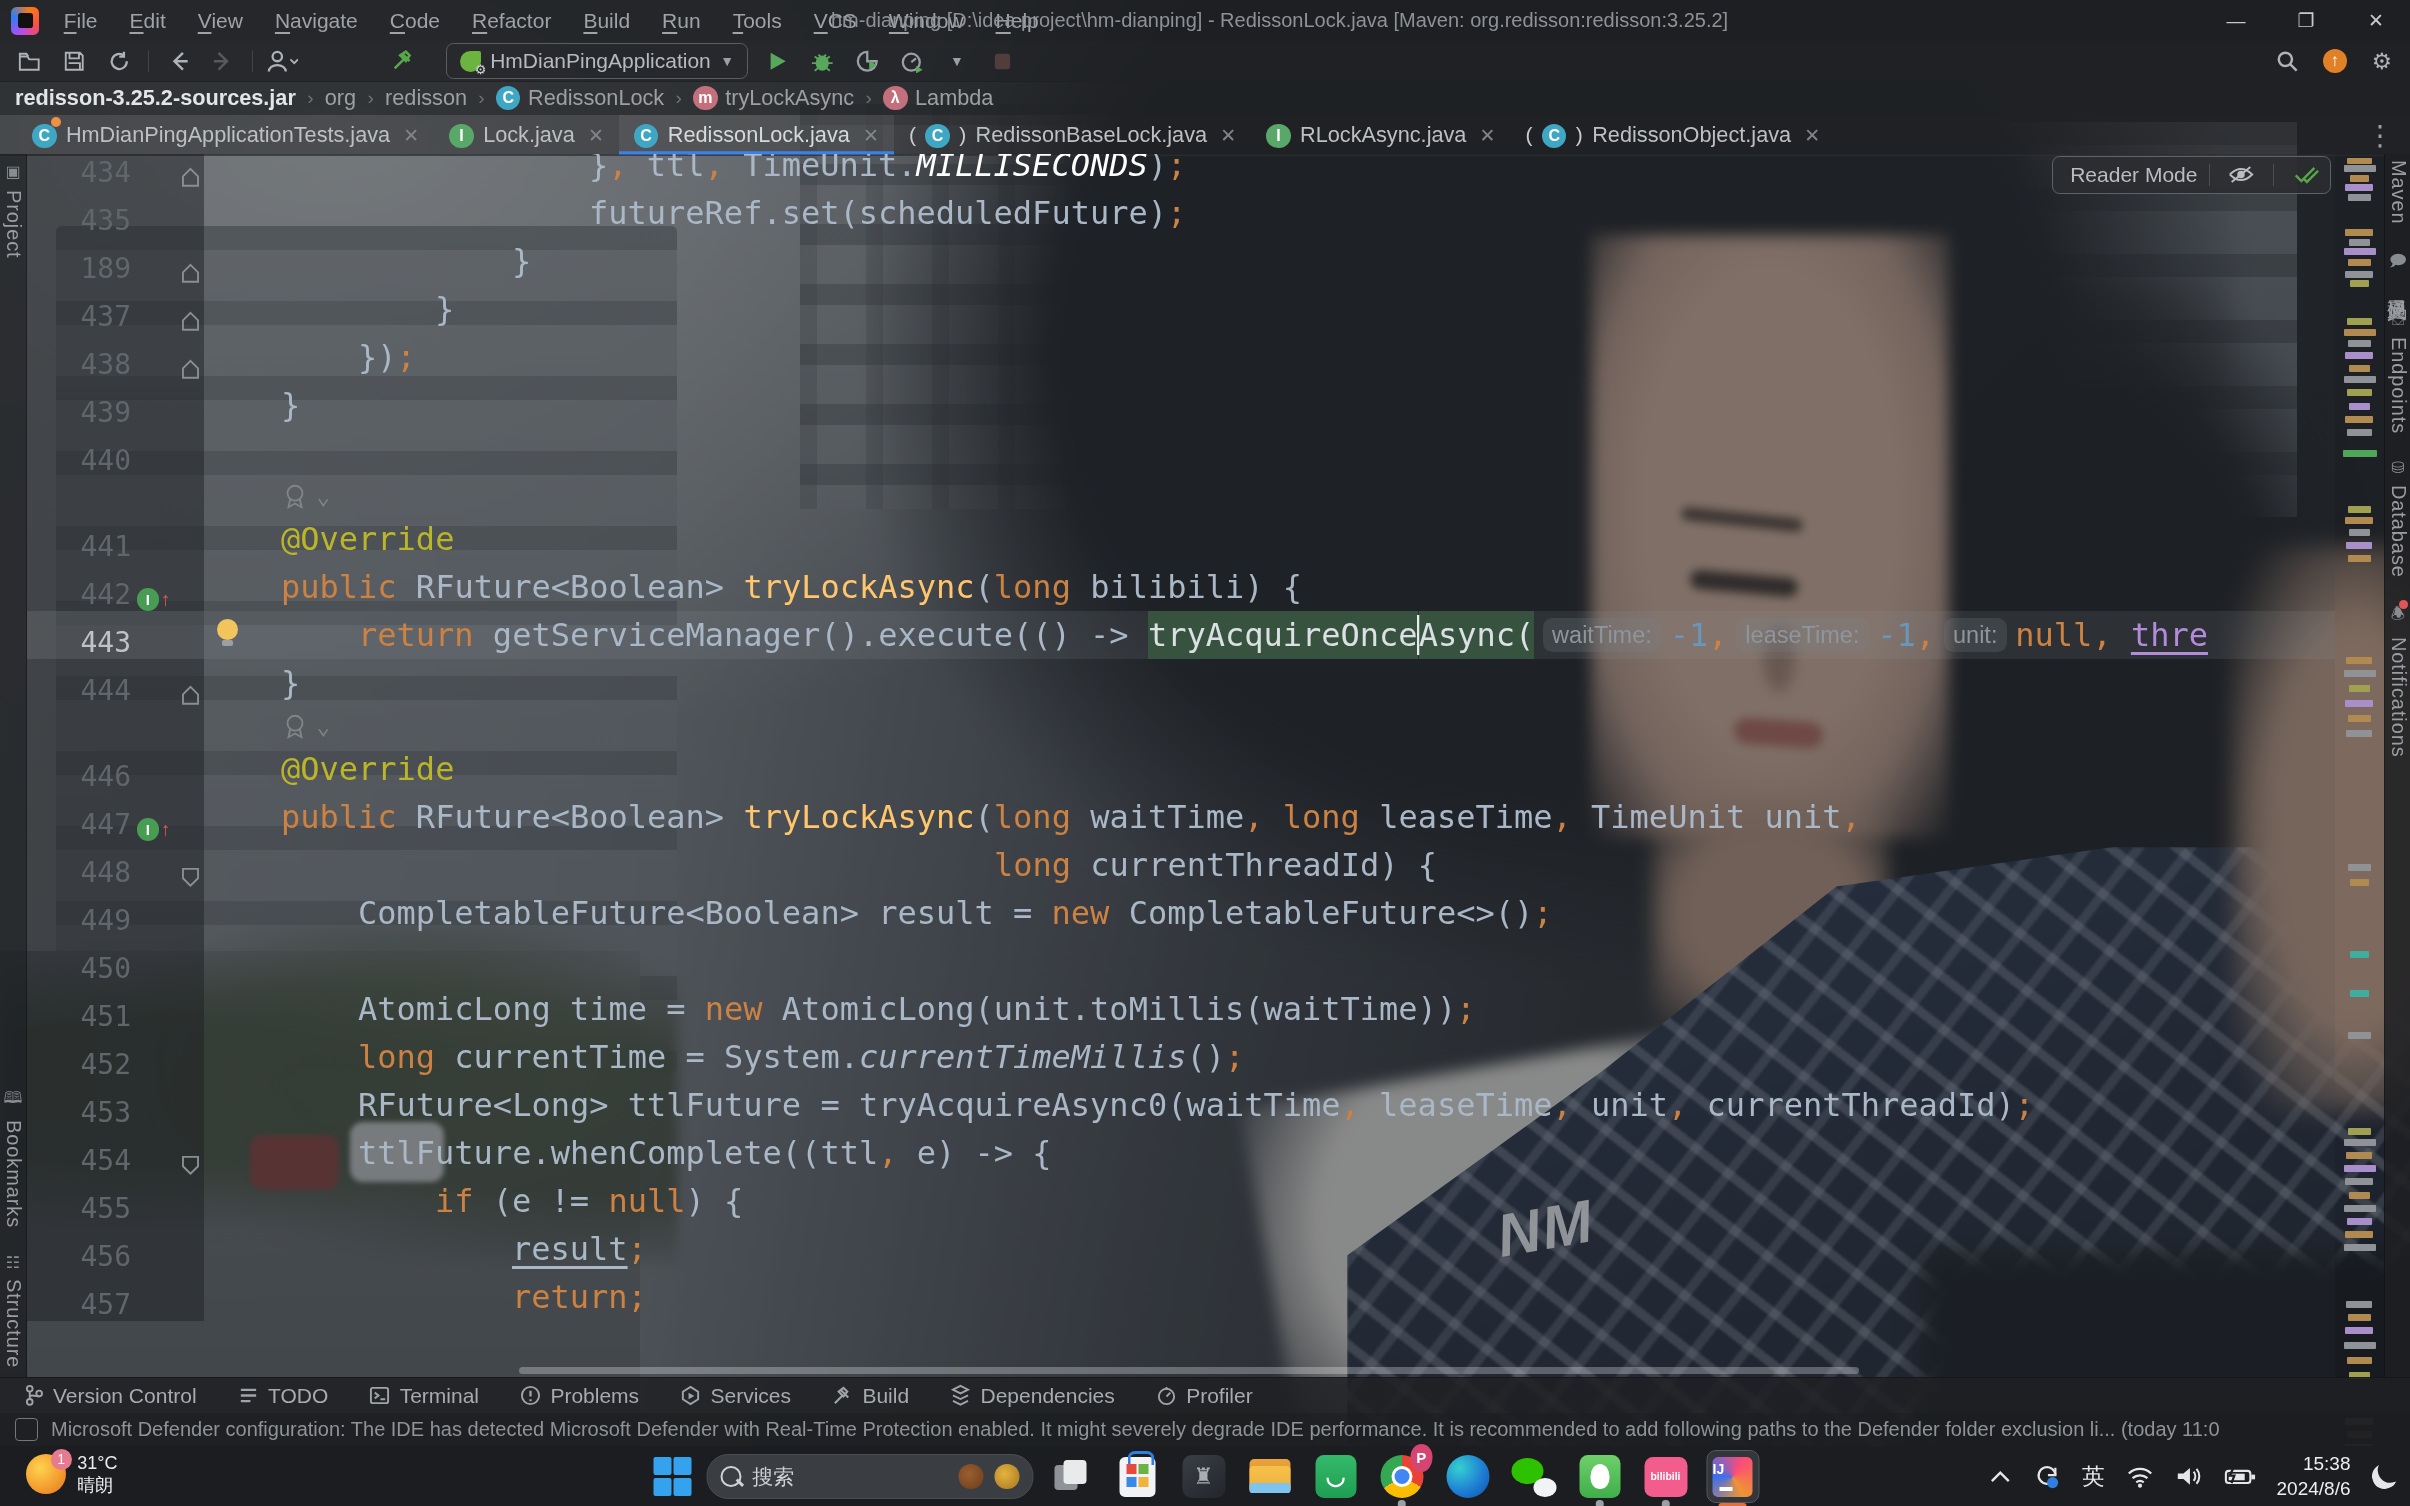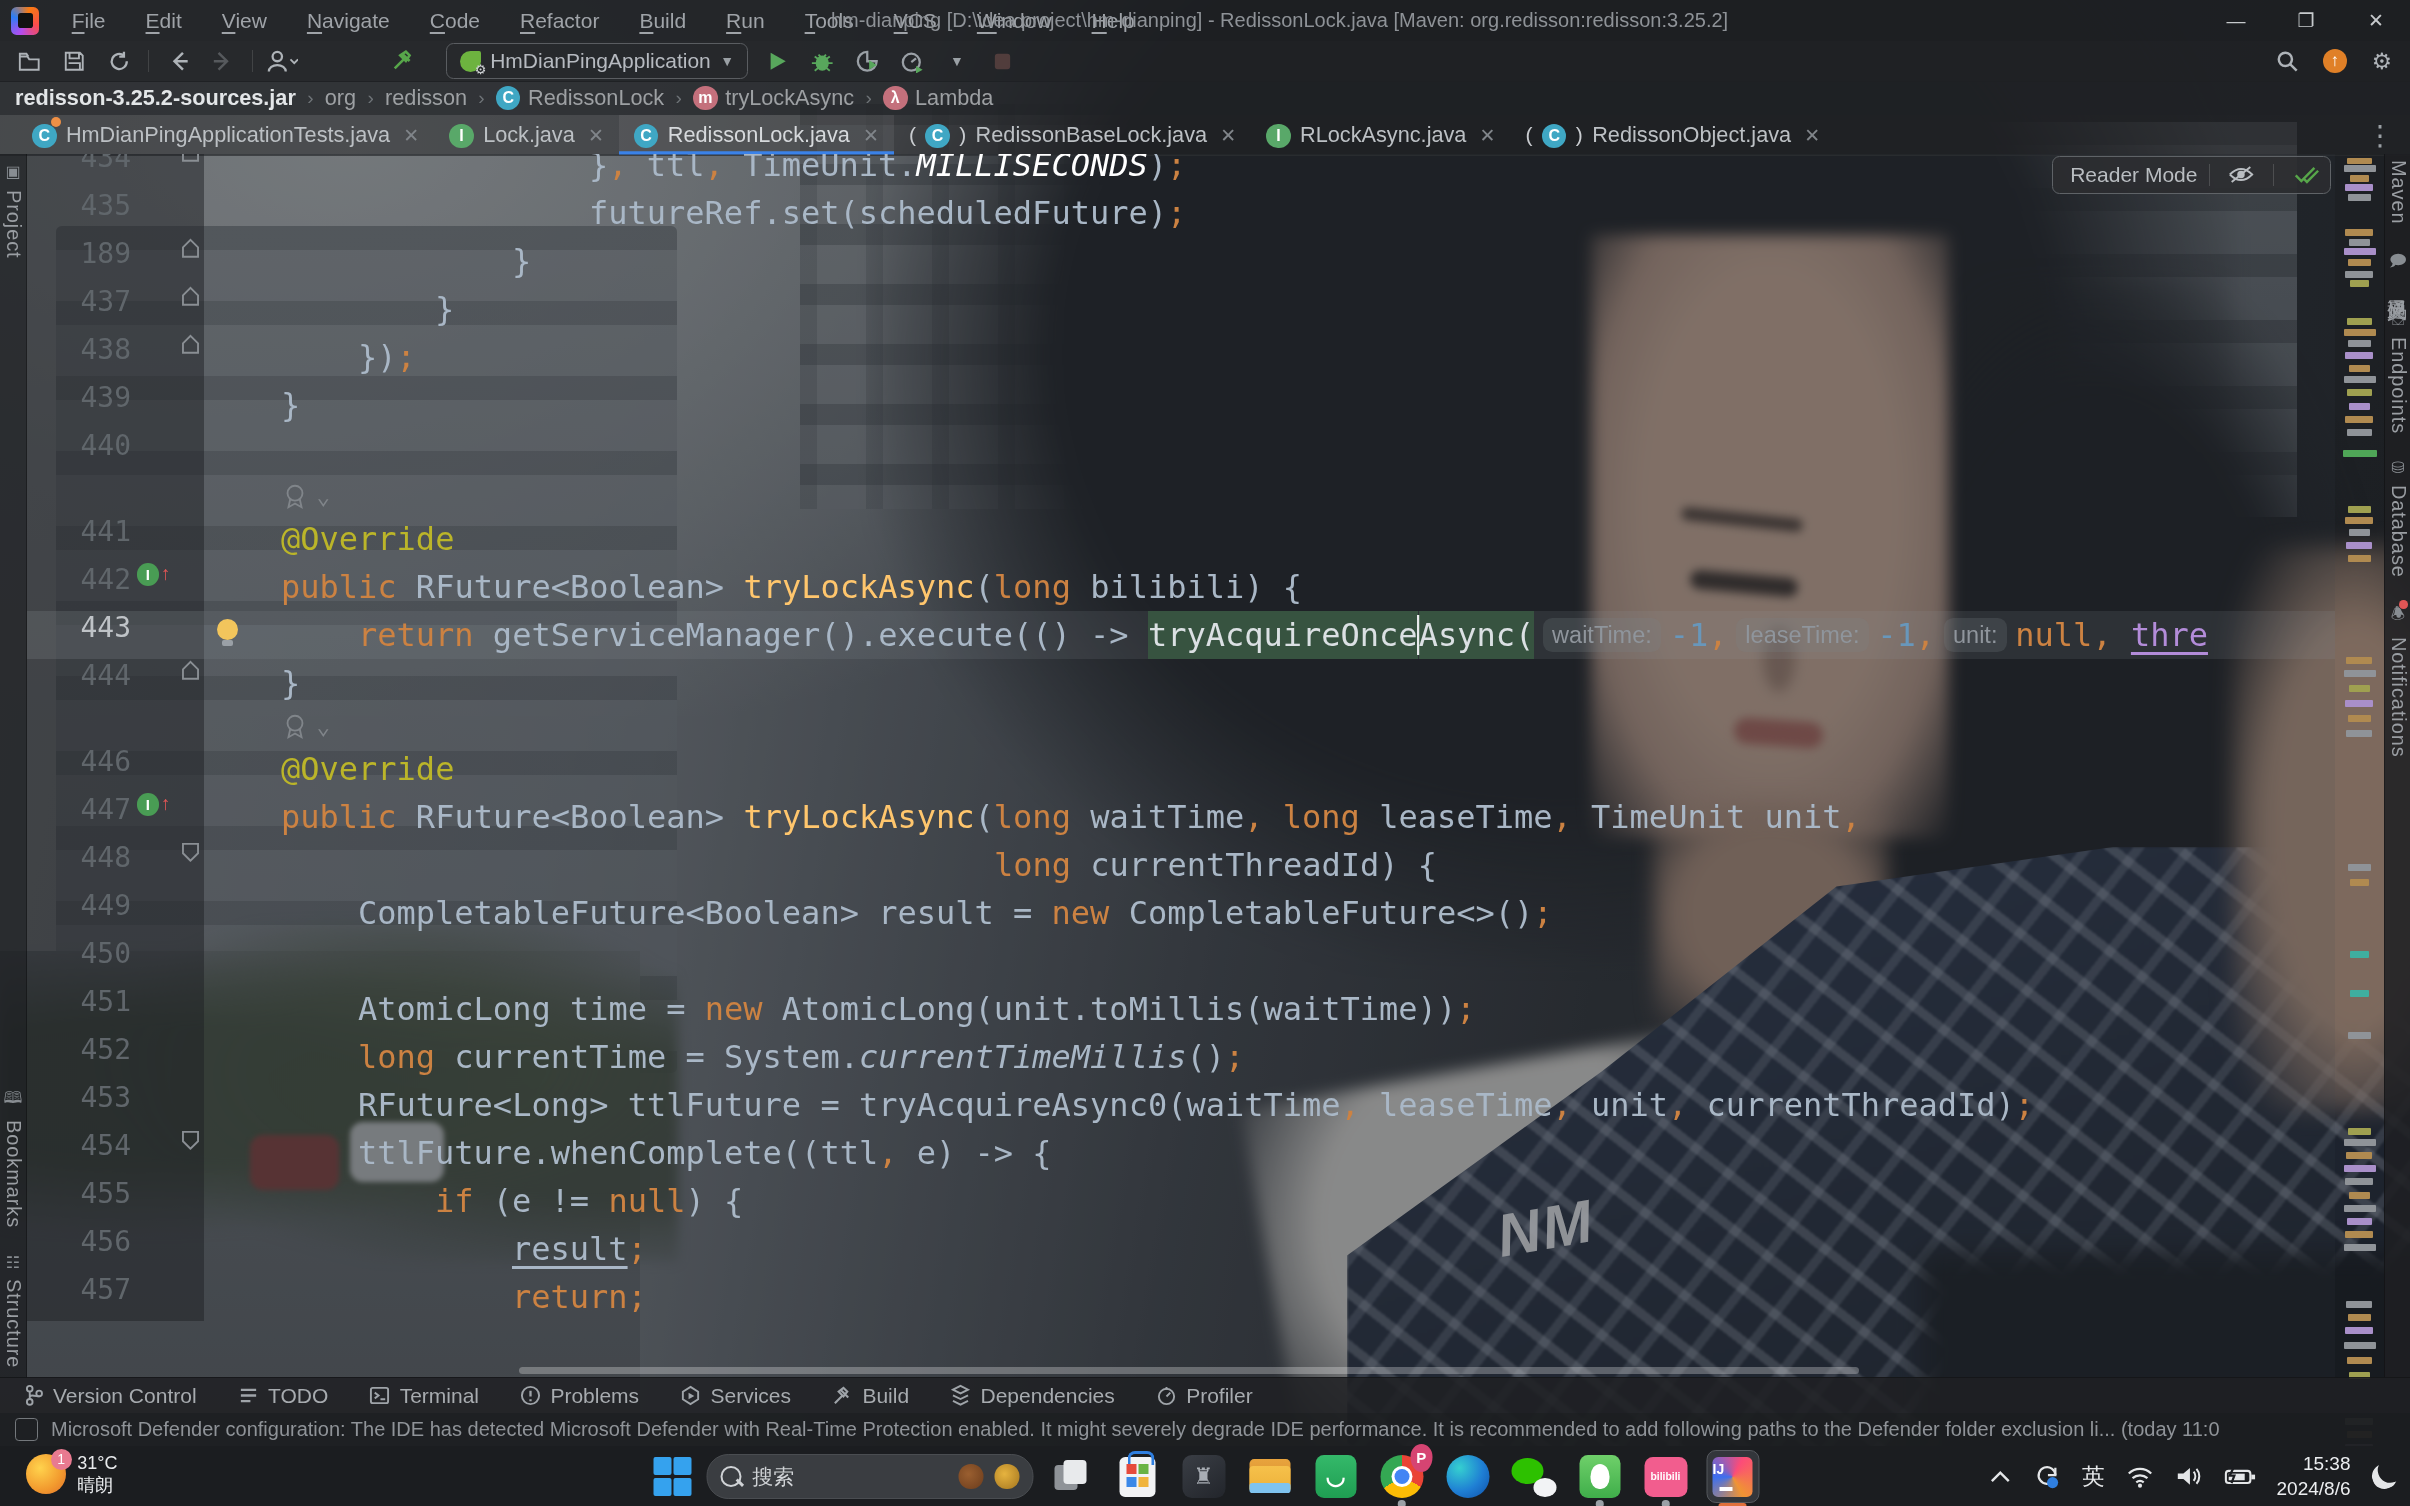--- a/index.html
+++ b/index.html
@@ -32,21 +32,21 @@
     clip-path:polygon(24% 34%,46% 6%,72% 0,100% 0,100% 100%,0 100%,0 62%);filter:blur(0.9px);}
   .ph-jersey{left:1497px;top:1194px;font:italic 900 60px "Liberation Sans",sans-serif;color:rgba(245,246,250,.92);transform:rotate(-10deg);letter-spacing:1.9px;}
   .ph-arm{left:2232px;top:546px;width:245px;height:565px;background:radial-gradient(ellipse,#b5947f 0 50%,rgba(181,148,127,0) 90%);filter:blur(11.3px);}
   .ph-dark-br{left:1921px;top:1252px;width:527px;height:282px;background:#11151c;filter:blur(13px);}
   
   .ide{position:absolute;inset:0;color:#b8bcc0;}
   .titlebar{position:absolute;left:0;top:0;right:0;height:41px;background:rgba(30,32,35,.95);display:flex;align-items:center;font-size:21px;color:#9fa3a8;}
   .logo{width:28px;height:28px;border-radius:5.6px;margin:0 15px 0 11.3px;background:conic-gradient(from 20deg,#f97a12,#fc4c4c,#b44cf0,#2c7ef5,#f97a12);position:relative;}
   .logo::after{content:"";position:absolute;inset:6.6px;background:#111;border-radius:2.8px;}
   .menu{display:flex;gap:32px;margin-left:9.4px;}
-  .mitem{cursor:default;margin-left:8px;}
+  .mitem{cursor:default;}
   .mitem u{text-decoration:underline;text-underline-offset:3.8px;}
   .wtitle{position:absolute;left:831px;top:0;height:41px;display:flex;align-items:center;color:#8e9297;font-size:20px;white-space:nowrap;}
   .wbtns{position:absolute;right:0;top:0;height:41px;display:flex;}
   .wbtn{width:70px;height:41px;display:flex;align-items:center;justify-content:center;color:#c6c9cc;font-size:19px;}
   .toolbar{position:absolute;left:0;top:41px;right:0;height:40px;background:rgba(32,34,37,.95);display:flex;align-items:center;border-bottom:0.9px solid rgba(0,0,0,.35);}
   .tbtn{height:32px;min-width:32px;display:flex;align-items:center;justify-content:center;margin-left:13px;color:#aeb3b8;}
   .tbtn svg{display:block;}
   .tsep{width:0.9px;height:22.6px;background:rgba(255,255,255,.12);margin-left:13px;}
   .combo{margin-left:26px;height:34px;border:0.9px solid #5a5d61;border-radius:7.5px;display:flex;align-items:center;padding:0 13px;gap:9.4px;color:#b6bac0;font-size:21px;}
   .leaf{width:21px;height:21px;border-radius:50% 1.9px 50% 50%;background:#6db33f;position:relative;}
@@ -74,21 +74,21 @@
   .main{position:absolute;left:0;top:154px;right:0;bottom:129px;display:flex;}
   .lstripe{width:26px;background:rgba(30,32,35,.9);border-right:0.9px solid rgba(0,0,0,.3);position:relative;}
   .vlabel{writing-mode:vertical-rl;font-size:20px;color:#9a9ea3;letter-spacing:0.9px;}
   .ls-top{position:absolute;top:7.5px;left:0;width:26px;display:flex;flex-direction:column;align-items:center;gap:9.4px;}
   .ls-bot{position:absolute;bottom:9.4px;left:0;width:26px;display:flex;flex-direction:column;align-items:center;gap:24.5px;}
   .sico{font-size:16px;color:#888d92;}
   .editor{flex:1;position:relative;background:rgba(41,44,48,.45);overflow:hidden;}
   #code{position:absolute;left:0;top:-13px;right:0;}
   .row{display:flex;height:48px;align-items:center;}
   .row.inlay{height:38px;}
-  .gut{width:177px;flex:0 0 177px;height:100%;display:flex;align-items:flex-start;background:rgba(30,32,35,.5);}
+  .gut{width:177px;flex:0 0 177px;height:100%;display:flex;align-items:flex-end;background:rgba(30,32,35,.5);}
   .ln{width:87px;margin-left:17px;text-align:right;font:28px "DejaVu Sans Mono",monospace;color:#60666b;}
   .ovr{width:45px;display:flex;justify-content:center;align-items:center;}
   .fold{width:28px;display:flex;justify-content:center;align-items:center;}
   .codewrap{flex:1;position:relative;height:100%;display:flex;align-items:center;white-space:pre;overflow:hidden;font:32px "DejaVu Sans Mono",monospace;color:#a9b7c6;}
   .row.cur{background:rgba(150,155,160,.14);}
   .row.cur .gut{background:rgba(60,64,68,.55);}
   .row.cur .ln{color:#bfc3c7;}
   .p{color:#a9b7c6}.k{color:#cc8242}.d{color:#ffc66d}.a{color:#bbb529}
   .c{color:#ffffff;font-style:italic}.n{color:#6897bb}.i{font-style:italic;color:#a9b7c6}
   .u{color:#a9b7c6;text-decoration:underline;text-underline-offset:5.6px;}

